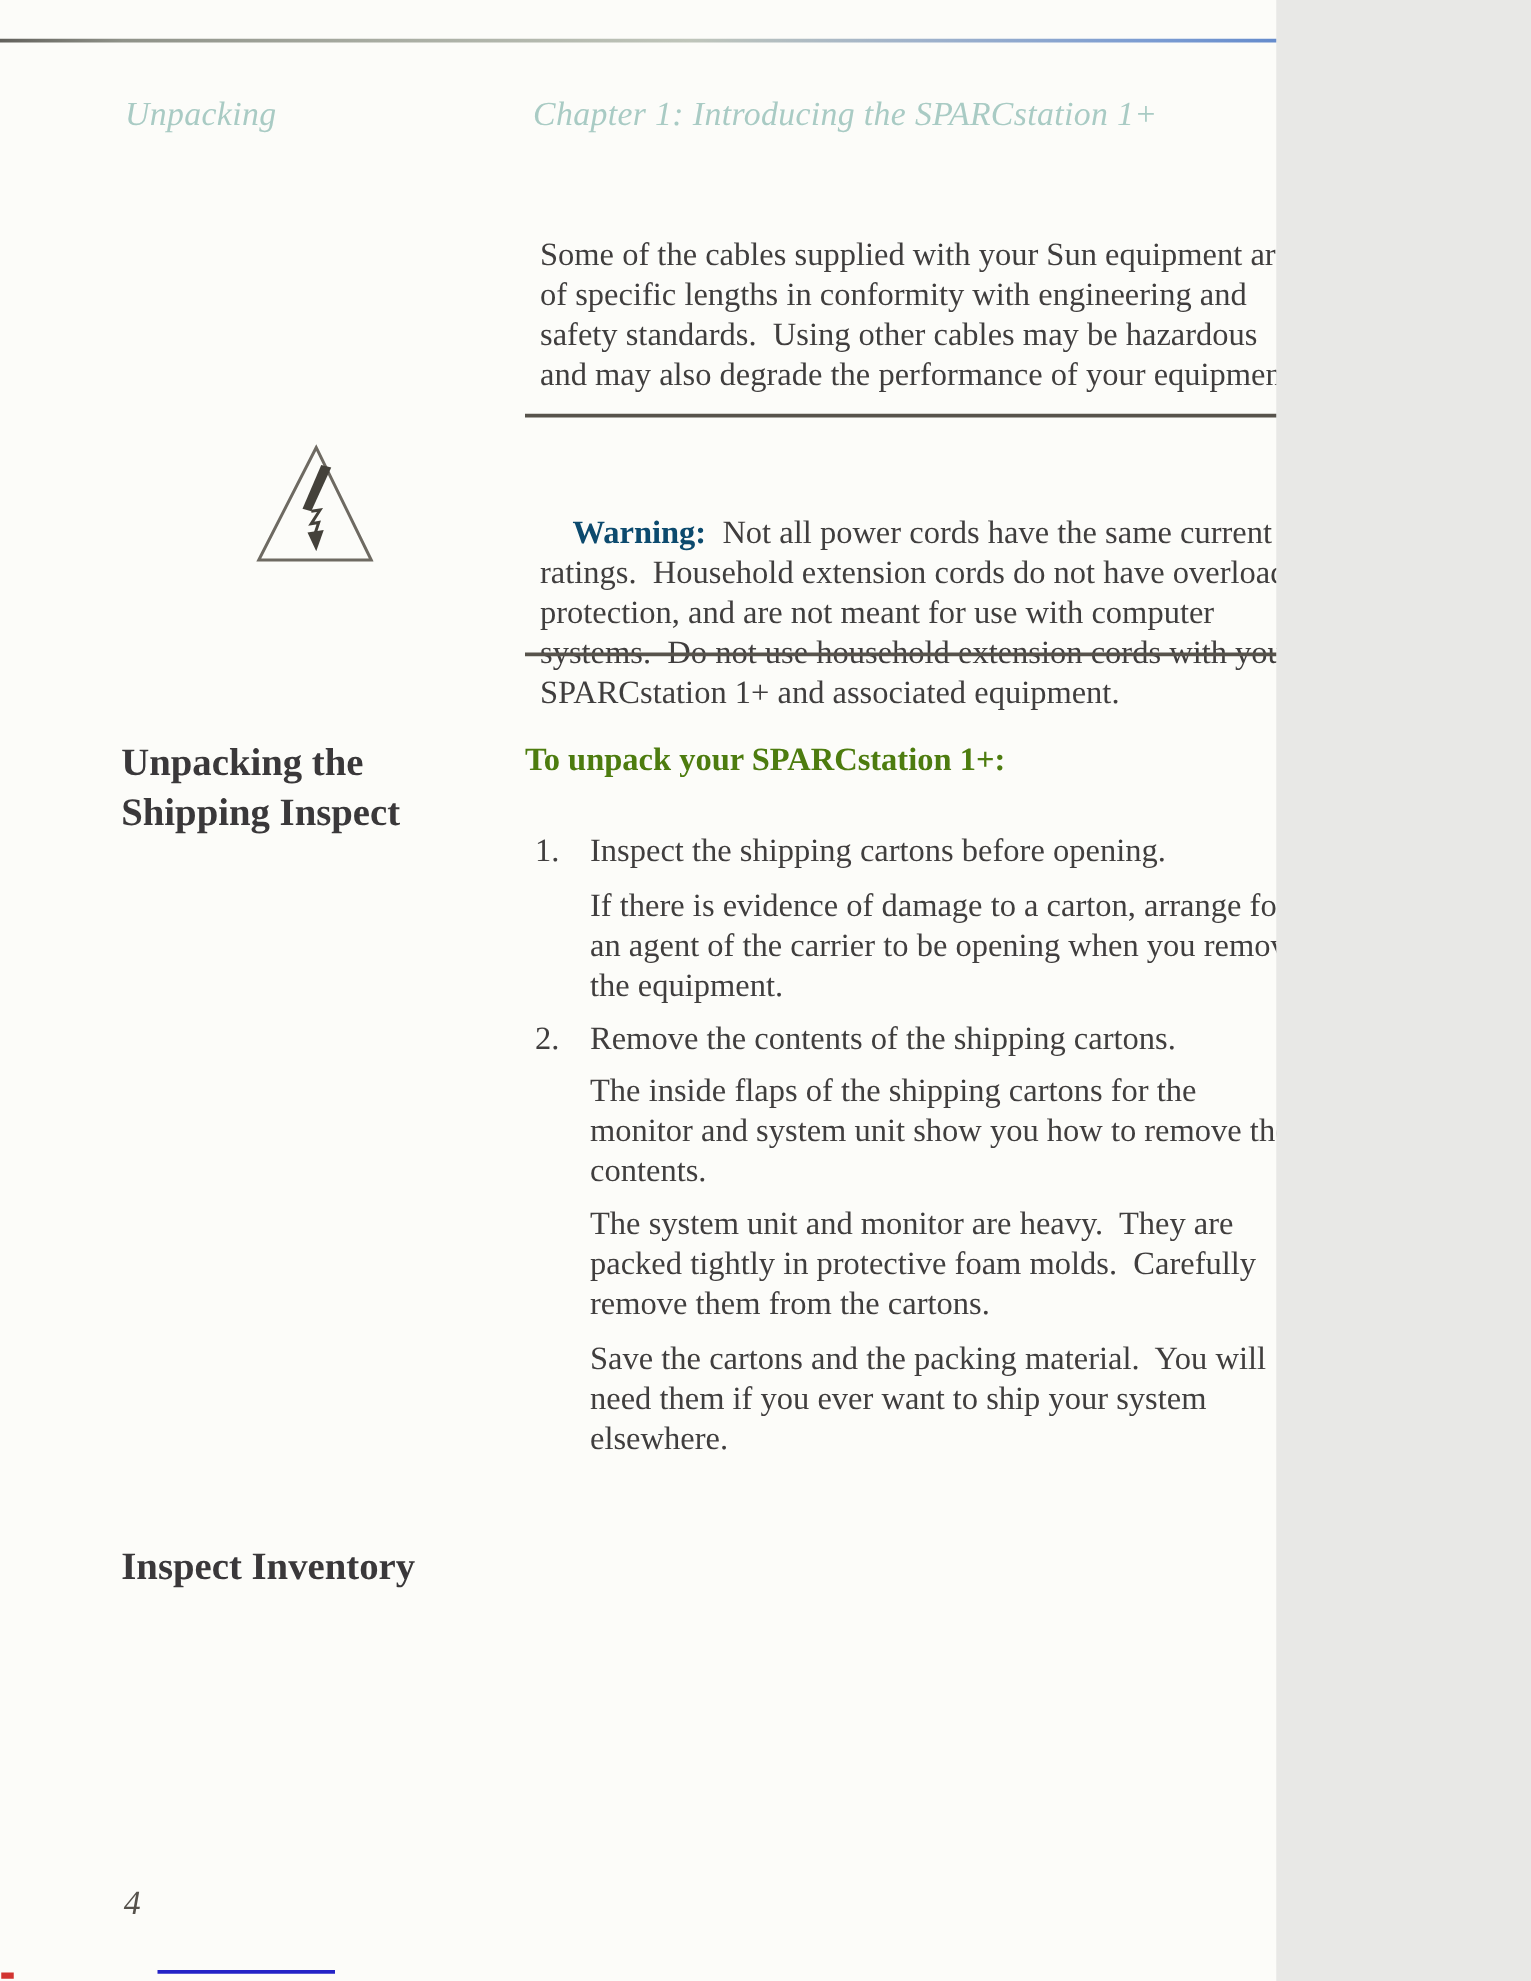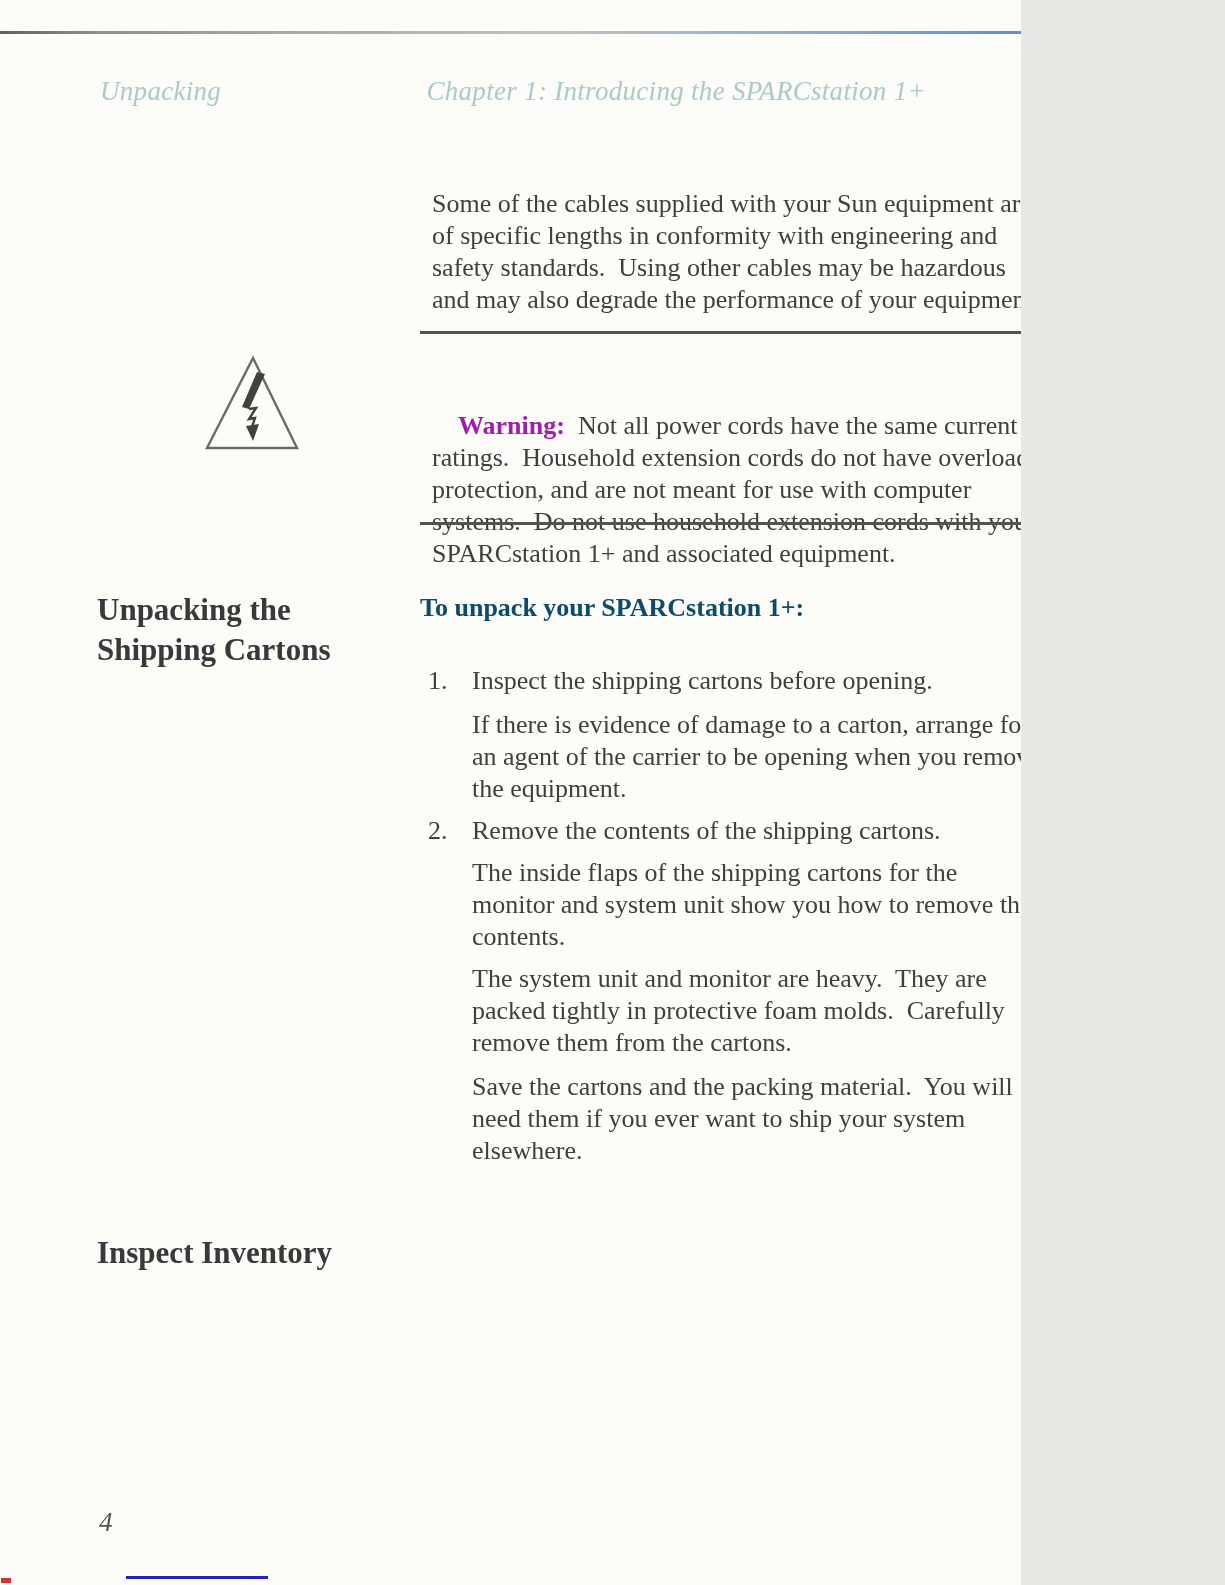--- a/index.html
+++ b/index.html
@@ -51,37 +51,37 @@
     position: absolute;
     left: 420px;
     width: 666px; height: 3px;
     background: #57534c;
   }
   .warn-icon-box {
     position: absolute;
     left: 204px; top: 354px;
     width: 95px; height: 98px;
   }
-  .bold-label { font-weight: bold; color: #a21caf; text-align: center; }
+  .bold-label { font-weight: bold; color: #0c4a6e; text-align: center; }
   .side-heading {
     position: absolute;
     left: 97px;
     font-weight: bold;
     font-size: 31px;
     line-height: 40px;
     color: #3a383a;
     white-space: pre-wrap;
     width: 330px;
   }
   .lead-line {
     position: absolute;
     left: 420px; top: 593px;
     font-weight: bold;
     font-size: 26px;
-    color: #0c4a6e;
+    color: #4d7c0f;
     white-space: nowrap;
   }
   .step-row {
     position: absolute;
     left: 428px;
     width: 700px;
     font-size: 26px;
     line-height: 32px;
     white-space: nowrap;
   }
@@ -140,21 +140,21 @@
     <span class="bold-label">Warning:</span><span>  Not all power cords have the same current
 ratings.  Household extension cords do not have overload
 protection, and are not meant for use with computer
 systems.  Do not use household extension cords with your
 SPARCstation 1+ and associated equipment.</span>
   </div>
 
   <div class="warn-rule" style="top:522px"></div>
 
   <div class="side-heading" style="top:590px">Unpacking the
-Shipping Cartons</div>
+Shipping Inspect</div>
 
   <div class="lead-line">To unpack your SPARCstation 1+:</div>
 
   <div class="step-row" style="top:665px">
     <span class="step-num">1.</span><span>Inspect the shipping cartons before opening.</span>
   </div>
 
   <div class="body-par indent" style="top:709px">If there is evidence of damage to a carton, arrange for
 an agent of the carrier to be opening when you remove
 the equipment.</div>

